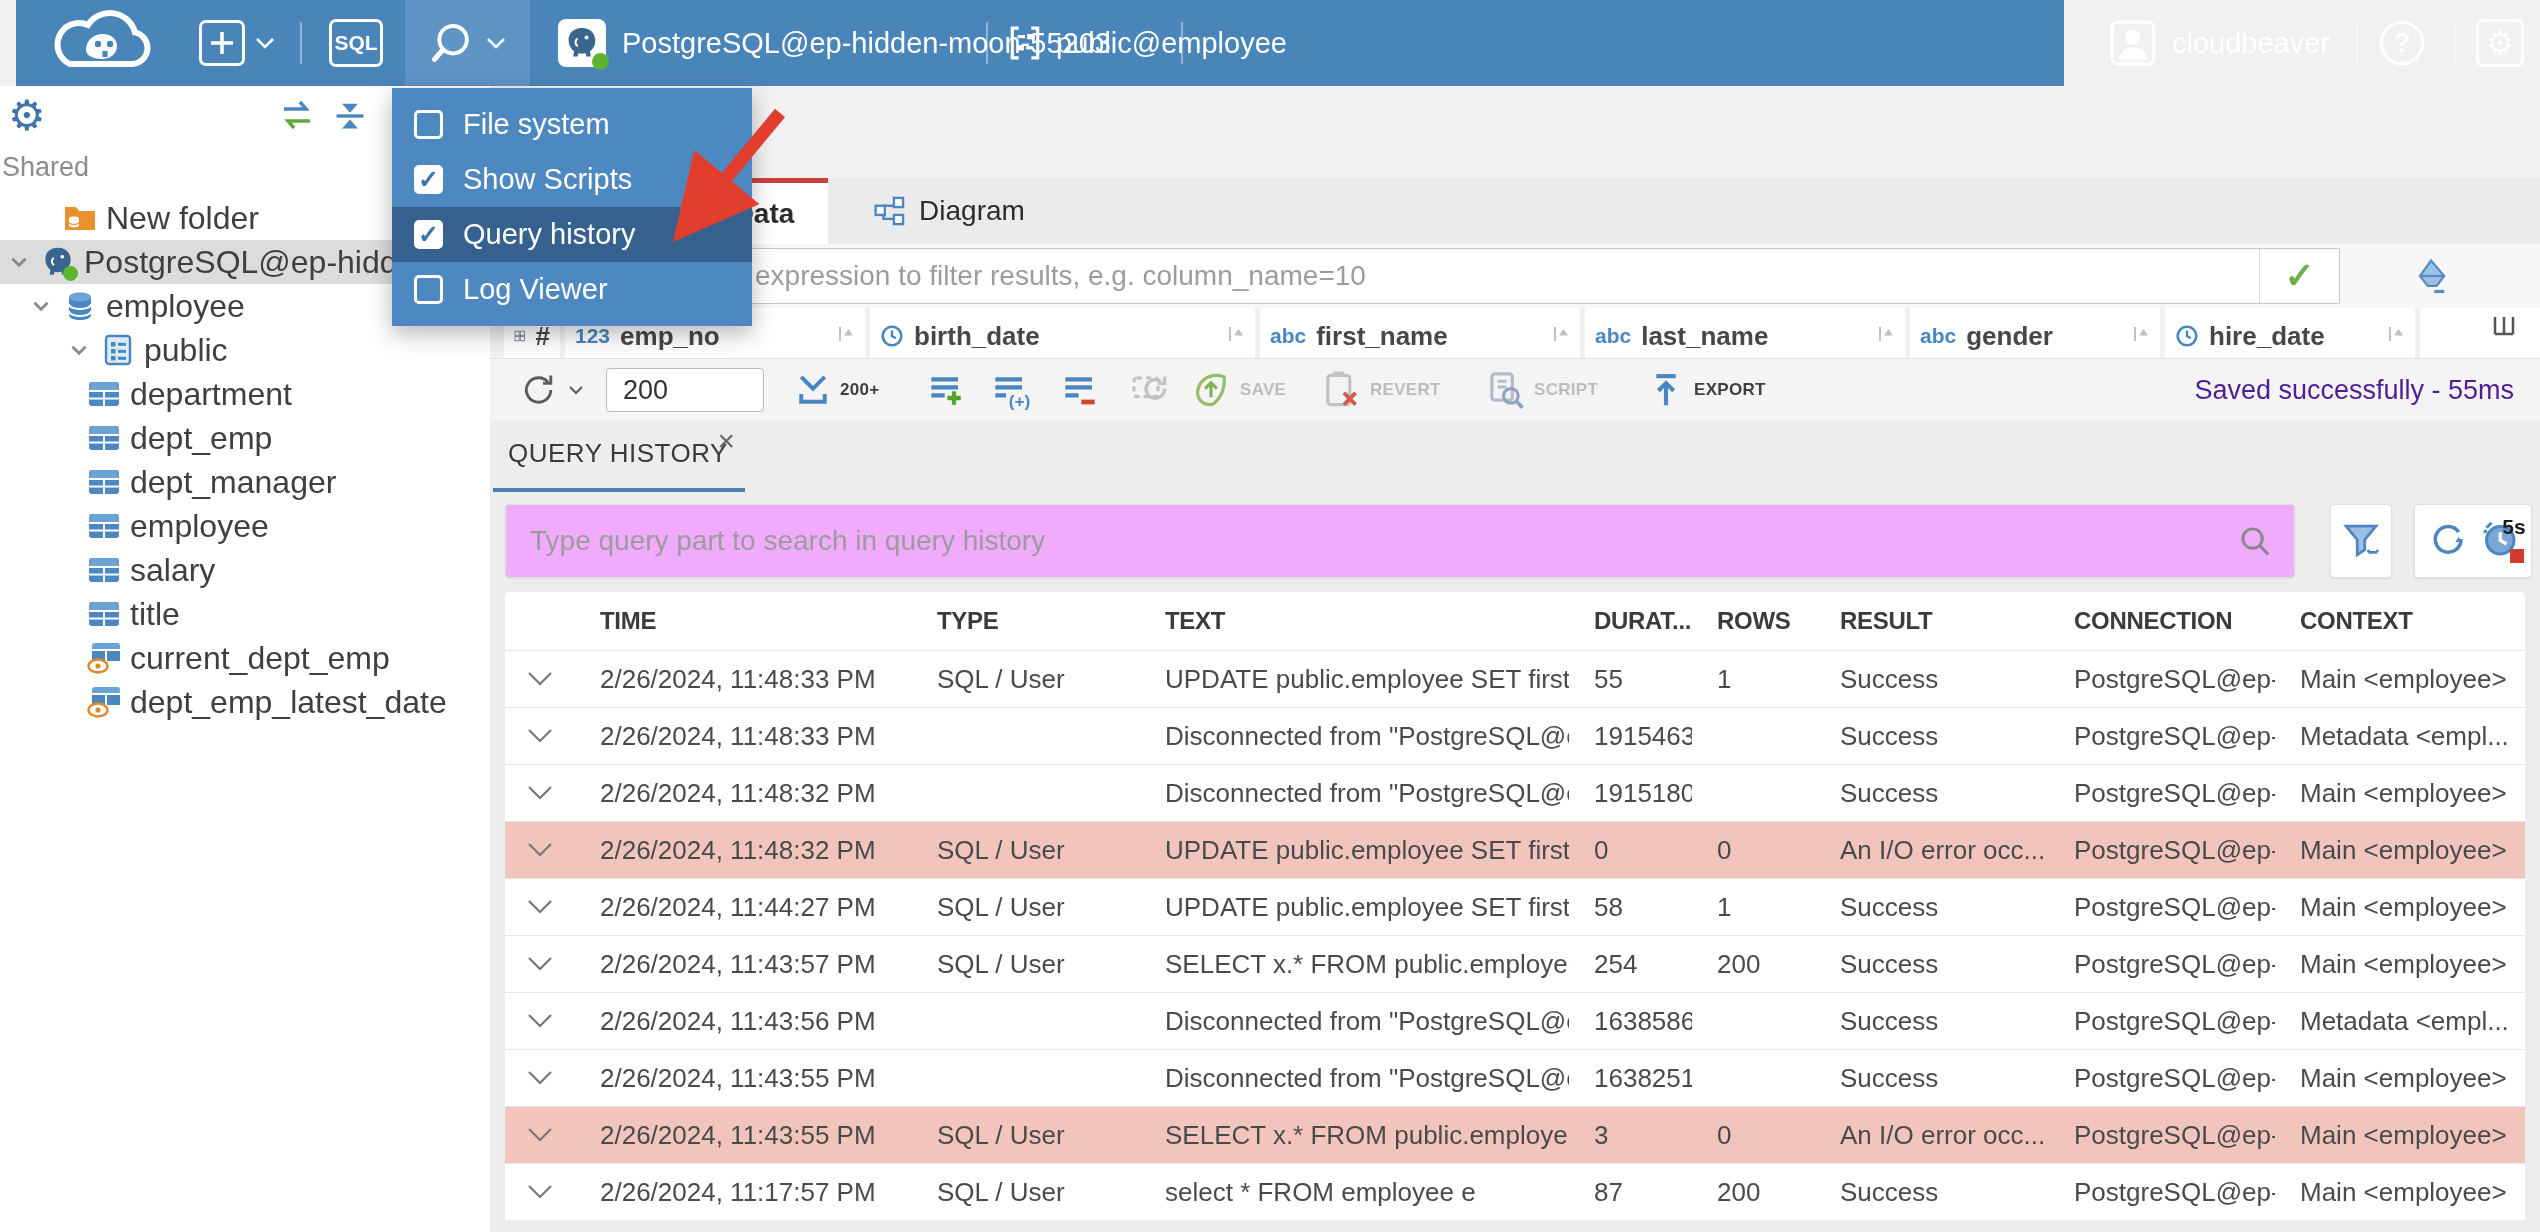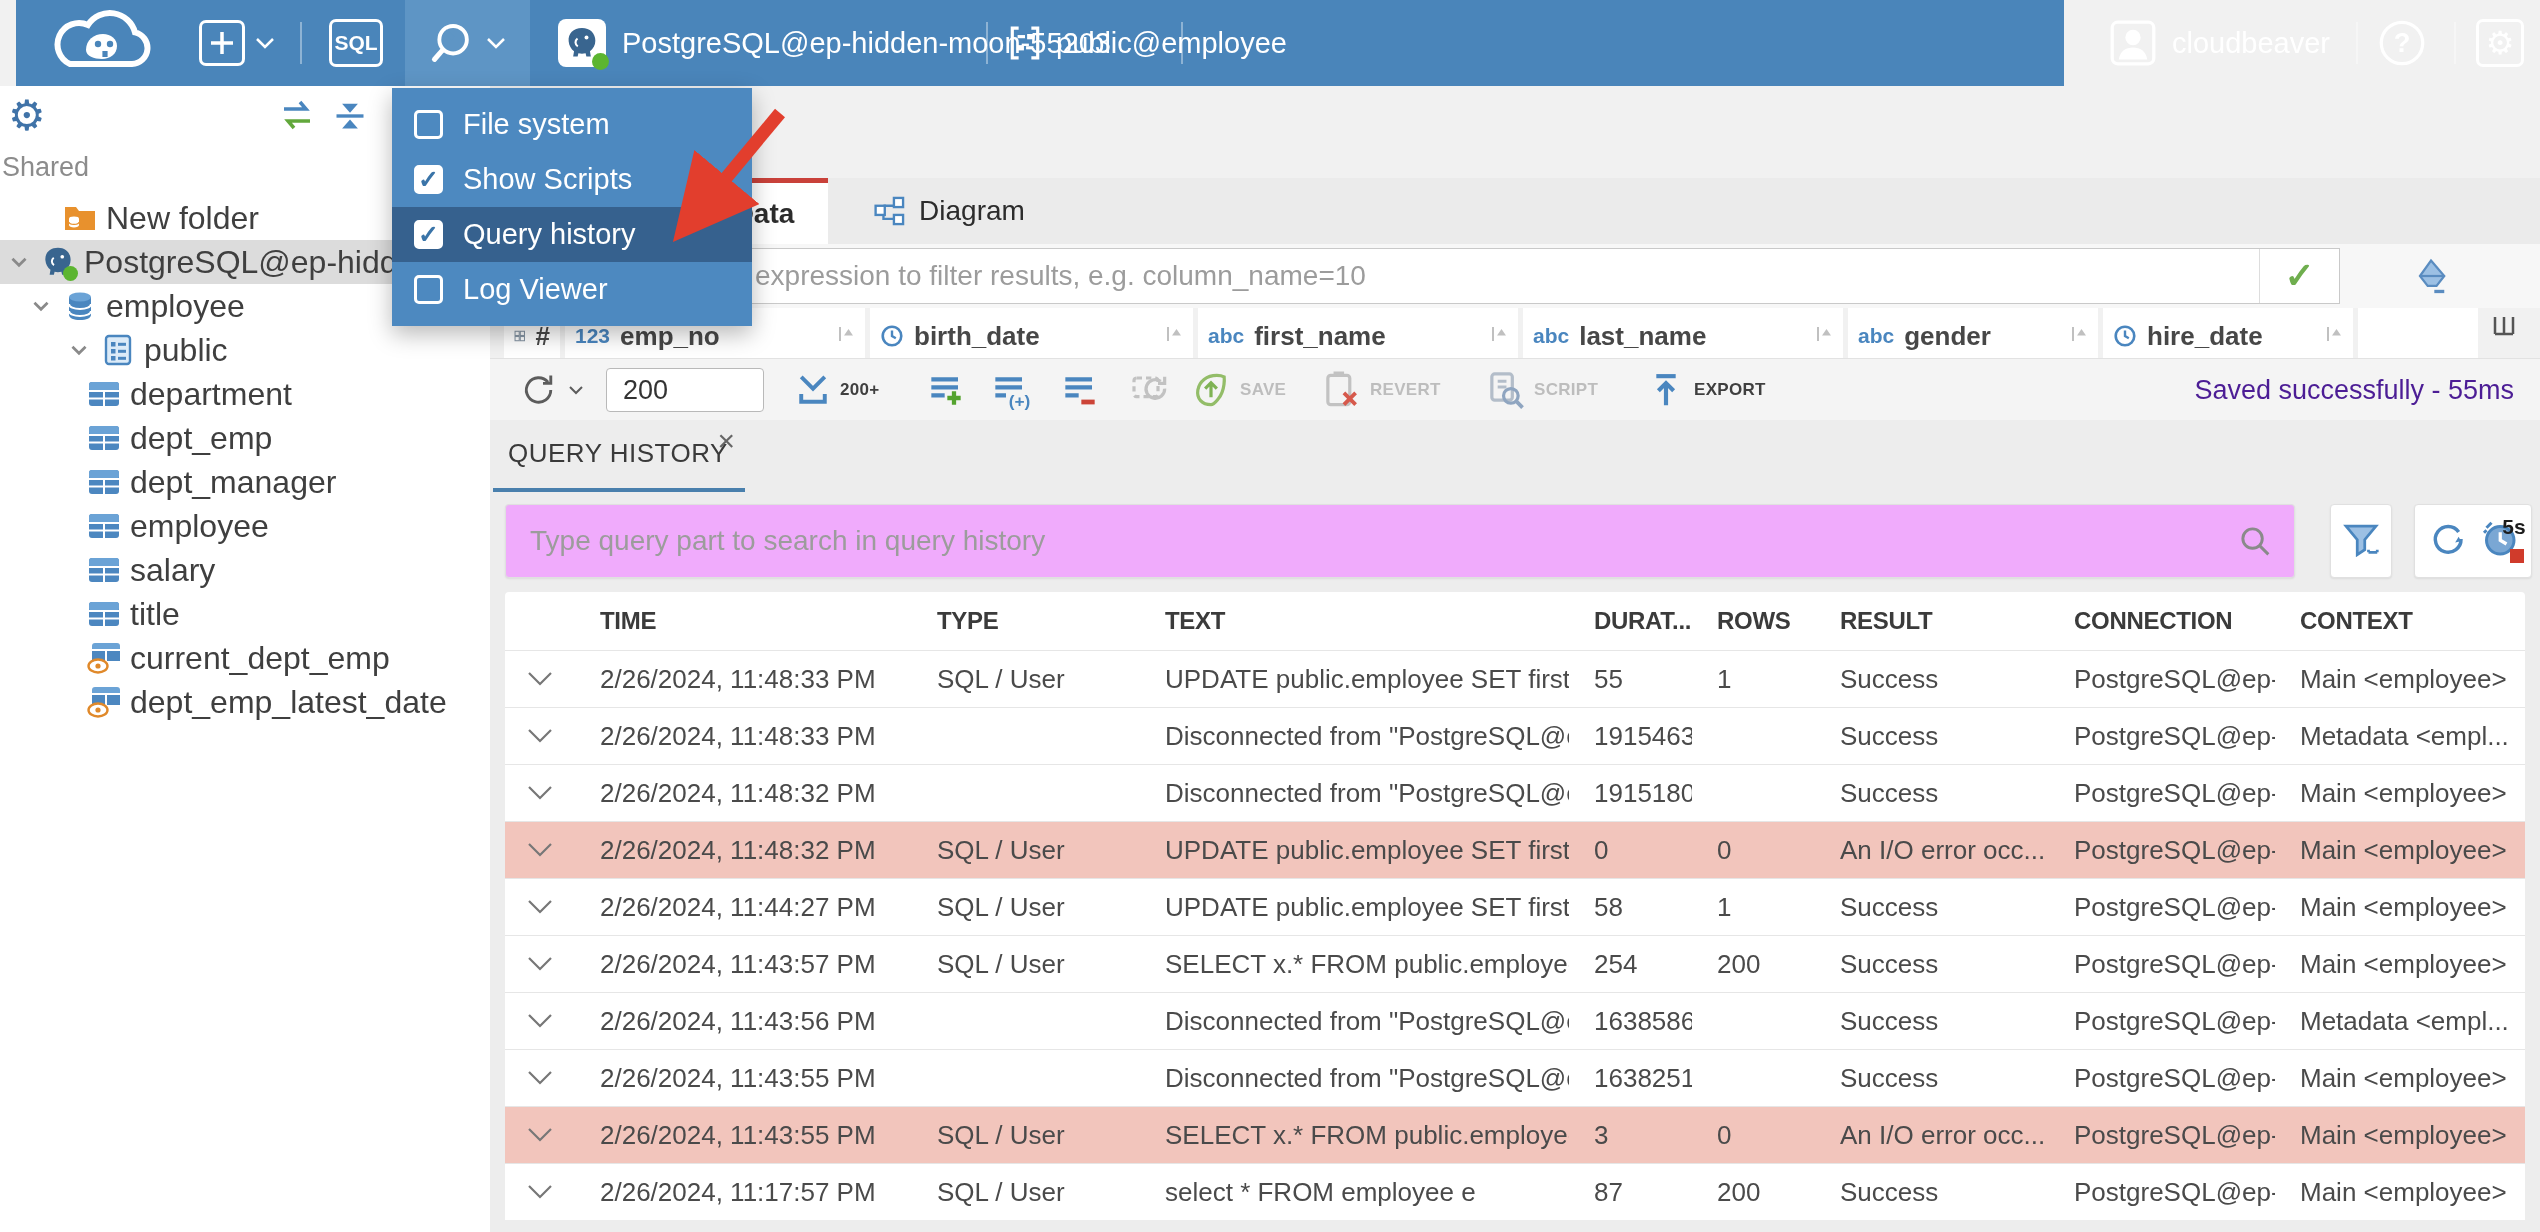--- a/index.html
+++ b/index.html
@@ -420,21 +420,21 @@
     <div class="gcell" style="width:300px;">
       <span class="gtype">123</span>
       <span class="gname">emp_no</span>
       <span class="gsort">
         <svg width="20" height="20" viewBox="0 0 20 20">
             <path d="M5 3v14" stroke="#c0c0c0" stroke-width="2"></path>
             <path d="M13.5 5l4.5 6.5h-9z" fill="#c0c0c0"></path>
           </svg>
       </span>
     </div>
-    <div class="gcell" style="width:323px;">
+    <div class="gcell" style="width:385px;">
       <svg width="24" height="24" viewBox="0 0 22 22">
         <circle cx="11" cy="11" r="8.5" fill="none" stroke="#4a86bf" stroke-width="2.4"></circle>
           <path d="M11 6v5l3.5 2" fill="none" stroke="#4a86bf" stroke-width="2.2"></path>
       </svg>
       <span class="gname">birth_date</span>
       <span class="gsort">
         <svg width="20" height="20" viewBox="0 0 20 20">
             <path d="M5 3v14" stroke="#c0c0c0" stroke-width="2"></path>
             <path d="M13.5 5l4.5 6.5h-9z" fill="#c0c0c0"></path>
           </svg>

